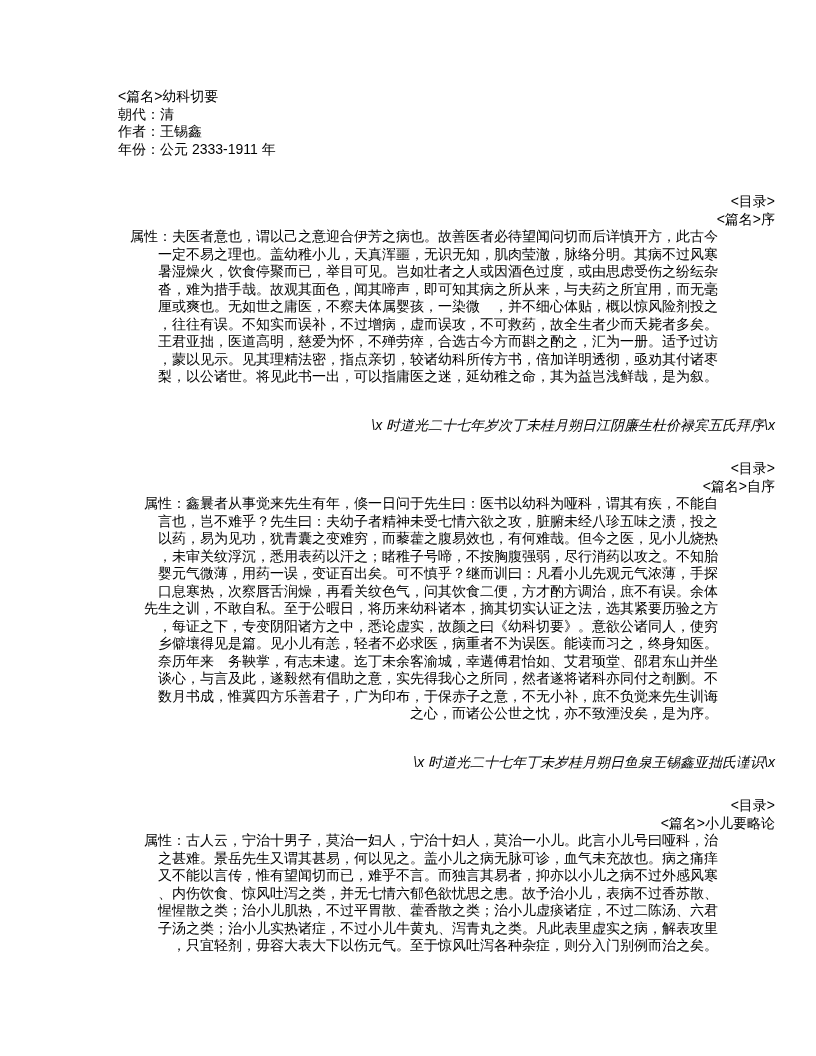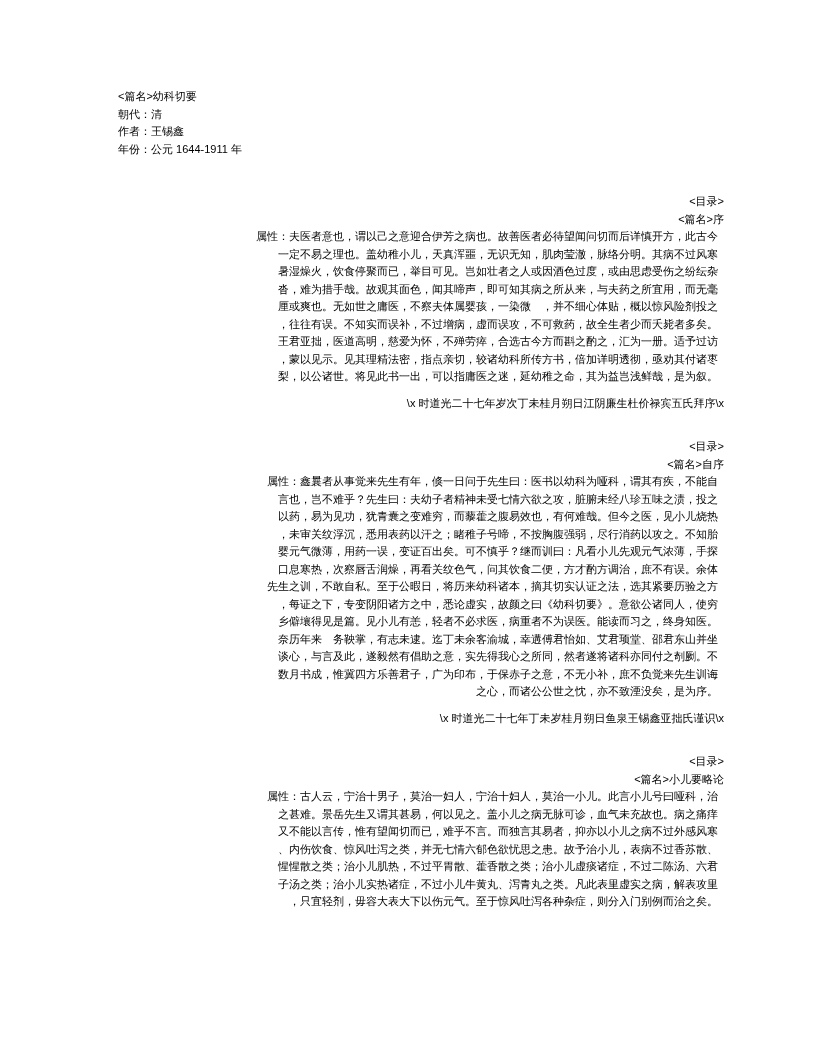--- a/index.html
+++ b/index.html
@@ -5,48 +5,49 @@
 <style>
   * { margin: 0; padding: 0; box-sizing: border-box; }
   html, body { width: 816px; background: #ffffff; }
   body {
     height: 1056px;
     overflow: hidden;
     font-family: "Liberation Sans", sans-serif;
     color: #000000;
   }
   .doc {
-    padding: 88px 92px 40px 118px;
-    font-size: 11px;
+    padding: 88px 41px 40px 118px;
+    font-size: 14px;
     line-height: 17.5px;
     letter-spacing: 0;
   }
   .header-block { margin-bottom: 35px; }
   .meta-line { white-space: pre; }
   .section { margin-bottom: 26px; text-align: right; }
   .toc-line, .title-line { white-space: pre; }
   .section-body {
     white-space: pre-line;
     width: 600px;
   }
   .section-colophon {
-    margin-top: 9px;
+    margin-top: 31px;
     white-space: pre;
+    font-style: italic;
   }
 </style>
 </head>
 <body>
 
 <div class="doc">
 
   <div class="header-block">
     <div class="meta-line">&lt;篇名&gt;幼科切要</div>
     <div class="meta-line">朝代：清</div>
     <div class="meta-line">作者：王锡鑫</div>
-    <div class="meta-line">年份：公元 1644-1911 年</div>
+    <div class="meta-line">年份：公元 2333-1911 年</div>
   </div>
 
   <div class="section">
     <div class="toc-line">&lt;目录&gt;</div>
     <div class="title-line">&lt;篇名&gt;序</div>
     <div class="section-body">属性：夫医者意也，谓以己之意迎合伊芳之病也。故善医者必待望闻问切而后详慎开方，此古今
 一定不易之理也。盖幼稚小儿，天真浑噩，无识无知，肌肉莹澈，脉络分明。其病不过风寒
 暑湿燥火，饮食停聚而已，举目可见。岂如壮者之人或因酒色过度，或由思虑受伤之纷纭杂
 沓，难为措手哉。故观其面色，闻其啼声，即可知其病之所从来，与夫药之所宜用，而无毫
 厘或爽也。无如世之庸医，不察夫体属婴孩，一染微　，并不细心体贴，概以惊风险剂投之

